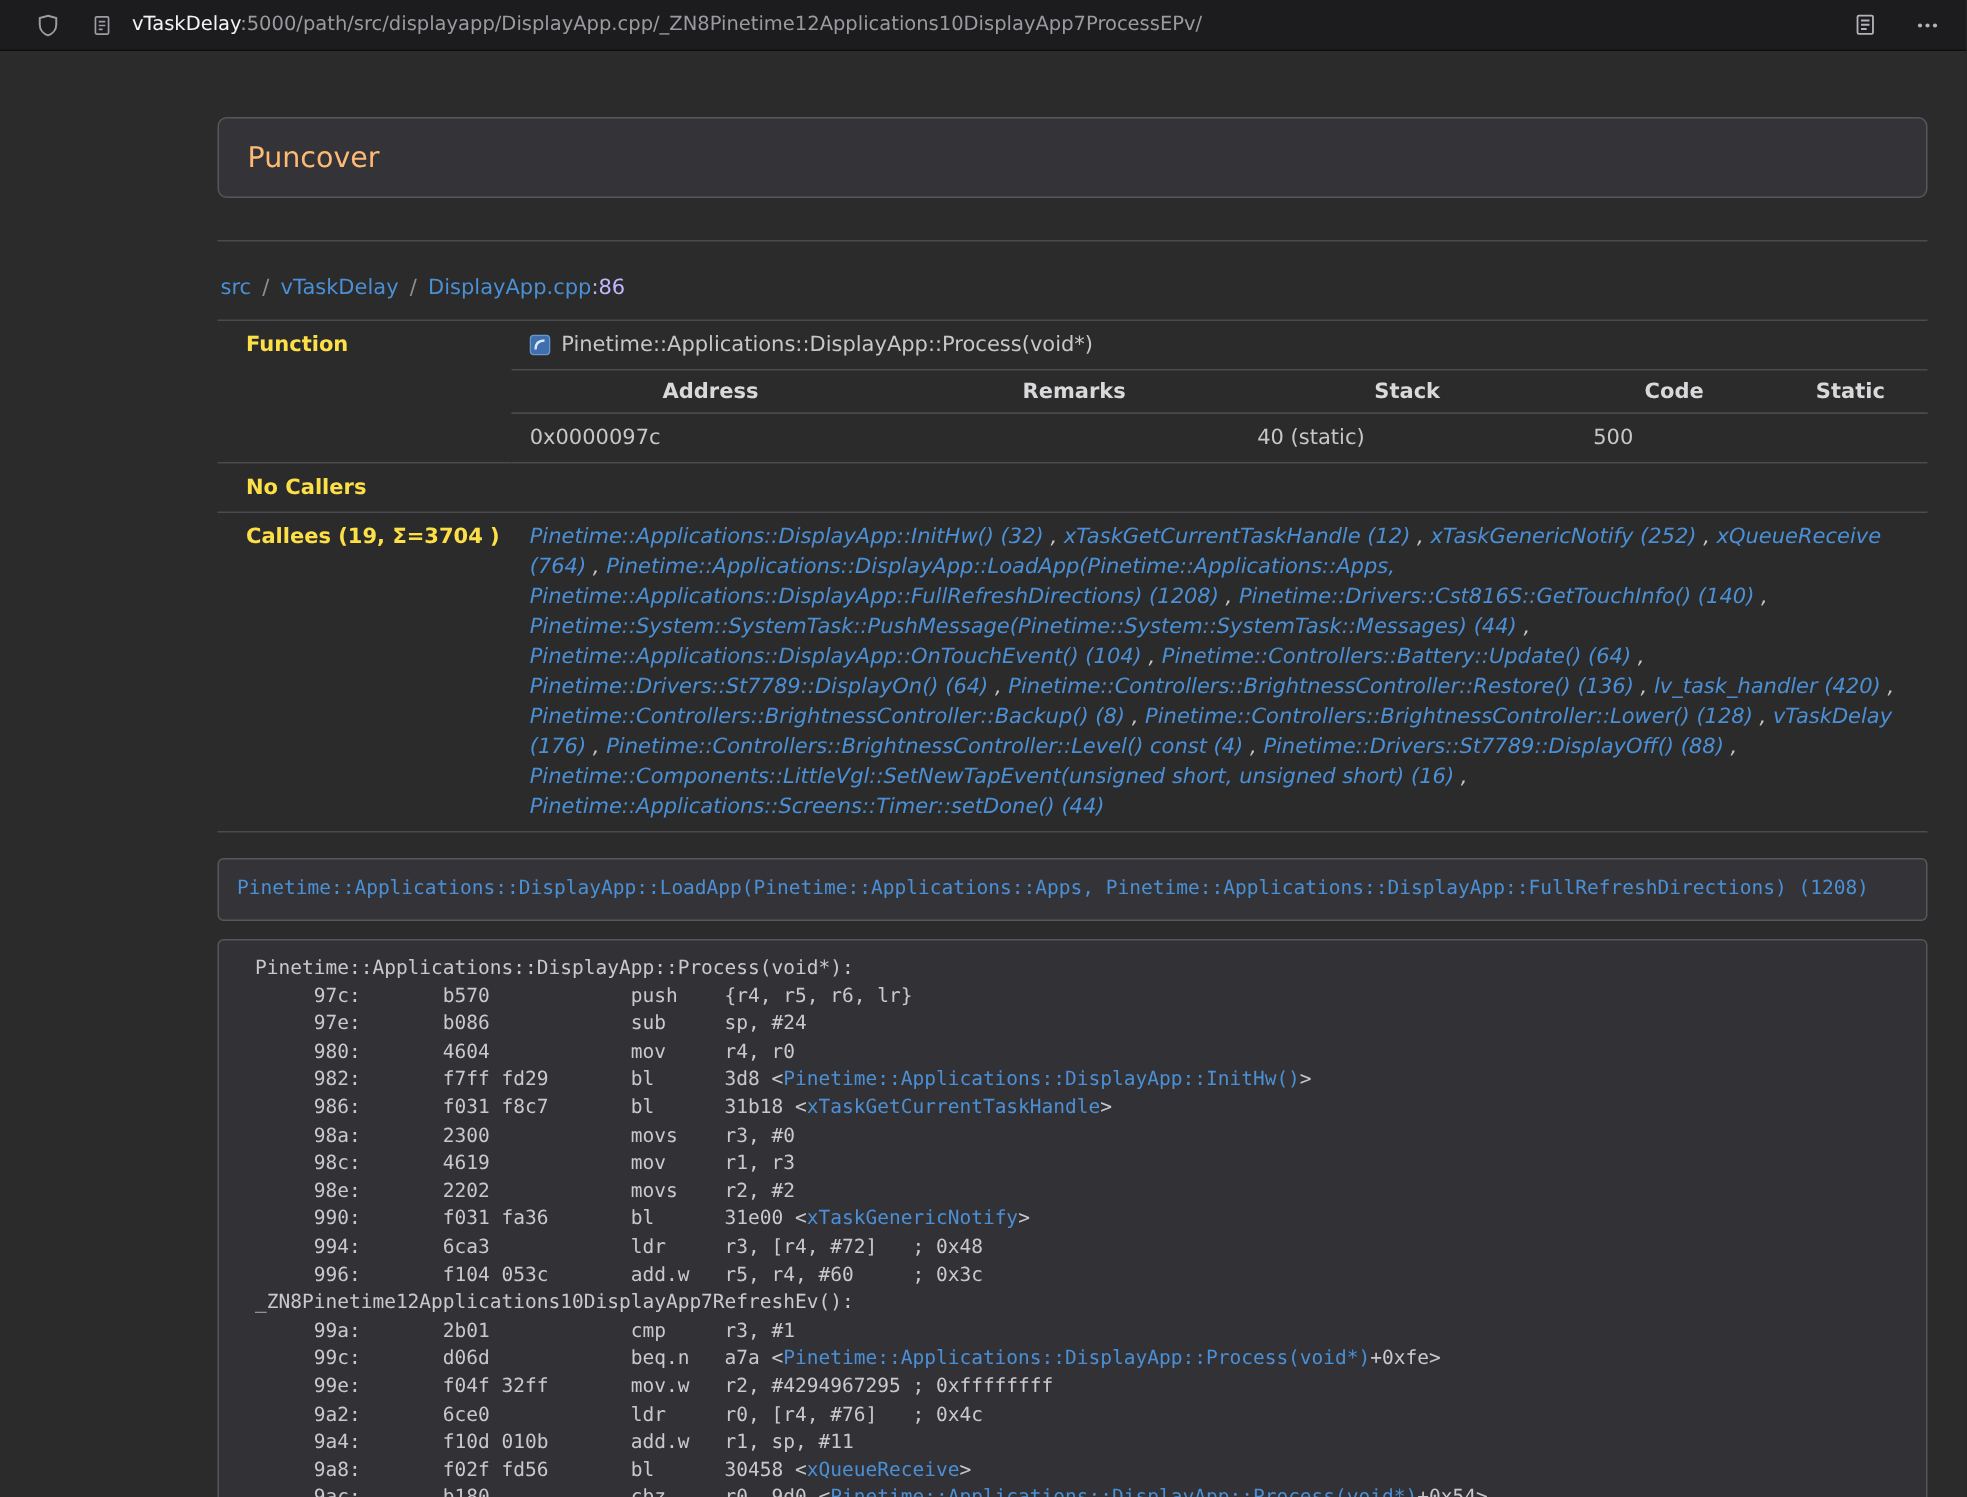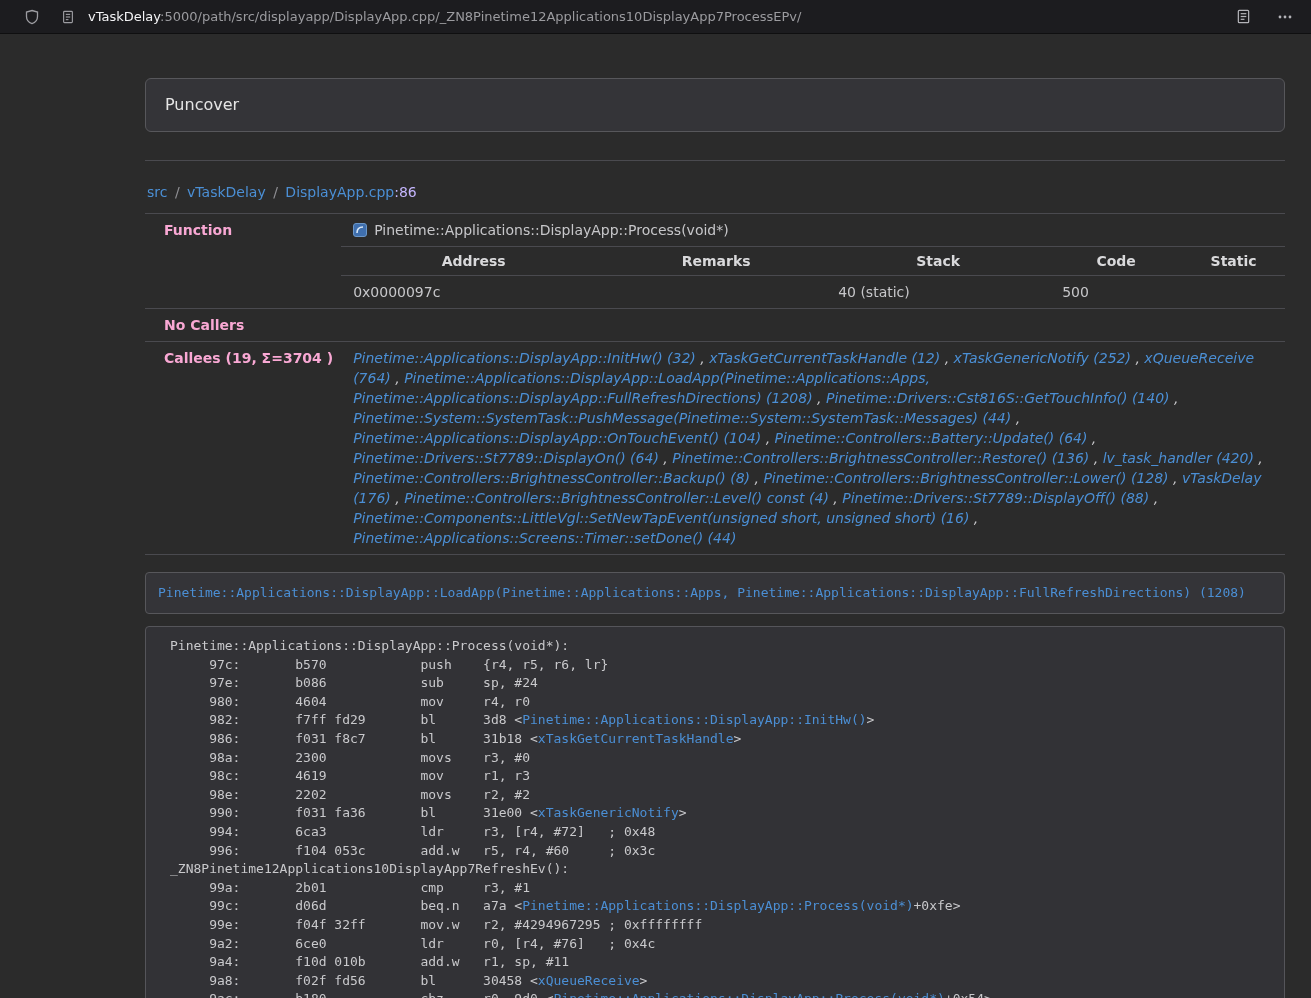--- a/index.html
+++ b/index.html
@@ -41,21 +41,21 @@
 
   a, .lnk { color: #4b8fd5; text-decoration: none; cursor: pointer; text-align: right; }
 
   .jumbotron {
     margin-top: 44px;
     background: #343438;
     border: 1px solid #57575b;
     border-radius: 6px;
     padding: 15px 19px;
   }
-  .jumbotron .title { font-size: 16px; line-height: 22px; color: #e5e5e5; }
+  .jumbotron .title { font-size: 19px; line-height: 22px; color: #fdba74; }
 
   hr.sep { border: none; border-top: 1px solid #4a4a4f; margin: 28px 0 0 0; }
 
   .breadcrumb { margin: 21px 0 0 2px; line-height: 20px; }
   .crumb-sep { color: #8f8f93; padding: 0 3px; }
   .crumb-line { color: #c4b5fd; }
 
   
   table.main {
     width: 100%;
@@ -66,21 +66,21 @@
   table.main > tbody > tr > th,
   table.main > tbody > tr > td {
     border-top: 1px solid #4a4a4f;
     vertical-align: top;
     text-align: left;
     line-height: 20px;
   }
   table.main > tbody > tr > th {
     width: 145px;
     font-weight: bold;
-    color: #f9a8d4;
+    color: #fde047;
     padding: 6px 8px 6px 19px;
     white-space: nowrap;
   }
   table.main > tbody > tr > td { padding: 0; }
   .func-line { padding: 6px 12px; display: flex; align-items: center; gap: 7px; }
   td.plain { padding: 6px 12px !important; }
   td.callees-cell { padding: 6px 12px !important; line-height: 20px; font-style: italic; }
   .callee-sep { color: #c7c7ca; }
 
   table.inner { width: 100%; border-collapse: collapse; }

